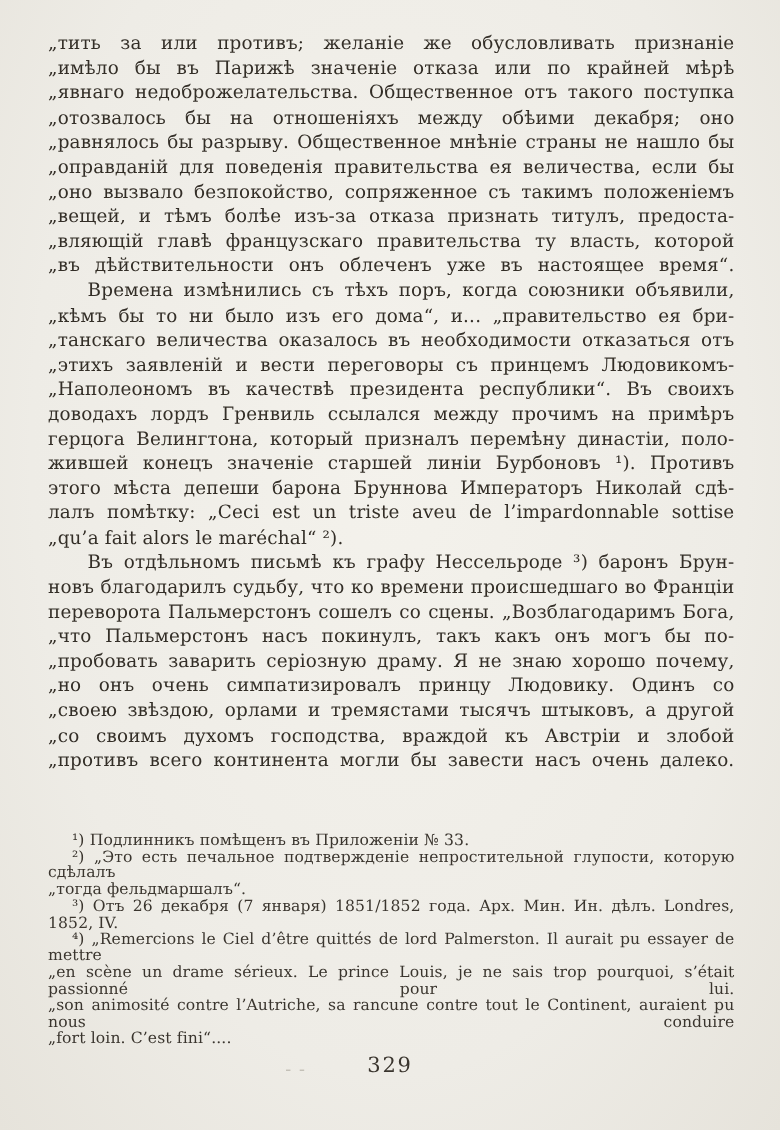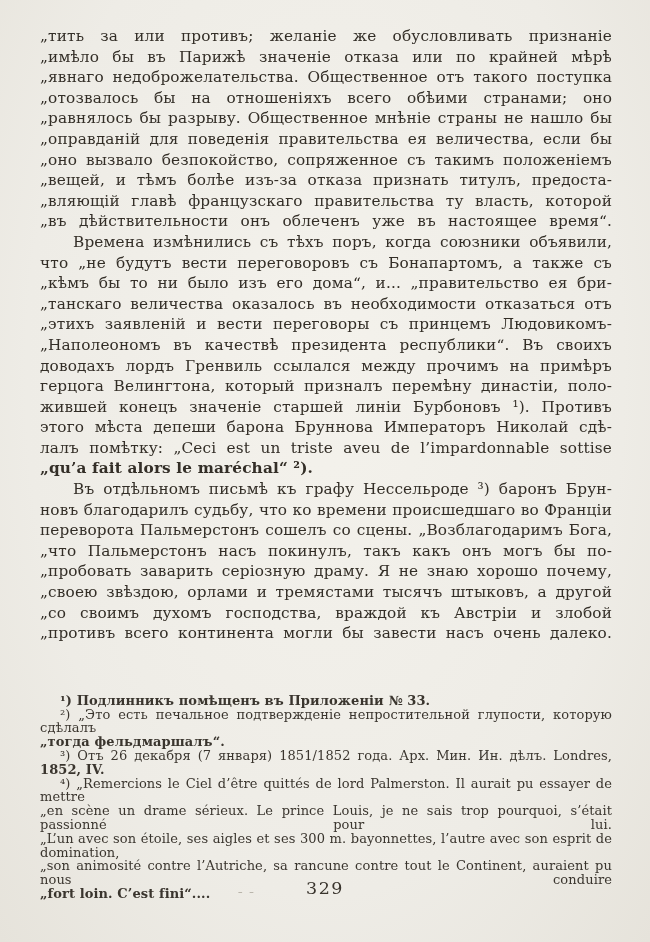--- a/index.html
+++ b/index.html
@@ -21,21 +21,21 @@
     font-size: 15.3px;
     line-height: 20.6px;
     letter-spacing: 0.15px;
   }
   .line {
     text-align: justify;
     text-align-last: justify;
     text-justify: inter-word;
     white-space: normal;
   }
-  .line.endline { text-align-last: left; font-weight: bold; }
+  .line.endline { text-align-last: left; }
   .para .line.indent { text-indent: 33px; }
   .footnotes {
     margin-top: 50px;
     font-size: 13px;
     line-height: 13.8px;
     letter-spacing: 0.1px;
     color: #3a352e;
   }
   .footnote .line.indent { text-indent: 20px; }
   .footer {
@@ -60,48 +60,48 @@
 </head>
 <body>
 
 <div class="page">
 
   <div class="text-block">
     <div class="para">
         <div class="line">„тить за или противъ; желаніе же обусловливать признаніе</div>
         <div class="line">„имѣло бы въ Парижѣ значеніе отказа или по крайней мѣрѣ</div>
         <div class="line">„явнаго недоброжелательства. Общественное отъ такого поступка</div>
-        <div class="line">„отозвалось бы на отношеніяхъ всего обѣими странами; оно</div>
+        <div class="line">„отозвалось бы на отношеніяхъ между обѣими декабря; оно</div>
         <div class="line">„равнялось бы разрыву. Общественное мнѣніе страны не нашло бы</div>
         <div class="line">„оправданій для поведенія правительства ея величества, если бы</div>
         <div class="line">„оно вызвало безпокойство, сопряженное съ такимъ положеніемъ</div>
         <div class="line">„вещей, и тѣмъ болѣе изъ-за отказа признать титулъ, предоста-</div>
         <div class="line">„вляющій главѣ французскаго правительства ту власть, которой</div>
         <div class="line">„въ дѣйствительности онъ облеченъ уже въ настоящее время“.</div>
       </div>
     <div class="para">
         <div class="line indent">Времена измѣнились съ тѣхъ поръ, когда союзники объявили,</div>
-        <div class="line">что „не будутъ вести переговоровъ съ Бонапартомъ, а также съ</div>
         <div class="line">„кѣмъ бы то ни было изъ его дома“, и... „правительство ея бри-</div>
         <div class="line">„танскаго величества оказалось въ необходимости отказаться отъ</div>
         <div class="line">„этихъ заявленій и вести переговоры съ принцемъ Людовикомъ-</div>
         <div class="line">„Наполеономъ въ качествѣ президента республики“. Въ своихъ</div>
         <div class="line">доводахъ лордъ Гренвиль ссылался между прочимъ на примѣръ</div>
         <div class="line">герцога Велингтона, который призналъ перемѣну династіи, поло-</div>
         <div class="line">жившей конецъ значеніе старшей линіи Бурбоновъ ¹). Противъ</div>
         <div class="line">этого мѣста депеши барона Бруннова Императоръ Николай сдѣ-</div>
         <div class="line">лалъ помѣтку: „Ceci est un triste aveu de l’impardonnable sottise</div>
         <div class="line endline">„qu’a fait alors le maréchal“ ²).</div>
       </div>
     <div class="para">
         <div class="line indent">Въ отдѣльномъ письмѣ къ графу Нессельроде ³) баронъ Брун-</div>
         <div class="line">новъ благодарилъ судьбу, что ко времени происшедшаго во Франціи</div>
         <div class="line">переворота Пальмерстонъ сошелъ со сцены. „Возблагодаримъ Бога,</div>
         <div class="line">„что Пальмерстонъ насъ покинулъ, такъ какъ онъ могъ бы по-</div>
         <div class="line">„пробовать заварить серіозную драму. Я не знаю хорошо почему,</div>
+        <div class="line">„но онъ очень симпатизировалъ принцу Людовику. Одинъ со</div>
         <div class="line">„своею звѣздою, орлами и тремястами тысячъ штыковъ, а другой</div>
         <div class="line">„со своимъ духомъ господства, враждой къ Австріи и злобой</div>
         <div class="line">„противъ всего континента могли бы завести насъ очень далеко.</div>
       </div>
   </div>
 
   <div class="footnotes text-block-foot">
     <div class="footnote">
         <div class="line indent endline">¹) Подлинникъ помѣщенъ въ Приложеніи № 33.</div>
       </div>
@@ -109,21 +109,20 @@
         <div class="line indent">²) „Это есть печальное подтвержденіе непростительной глупости, которую сдѣлалъ</div>
         <div class="line endline">„тогда фельдмаршалъ“.</div>
       </div>
     <div class="footnote">
         <div class="line indent">³) Отъ 26 декабря (7 января) 1851/1852 года. Арх. Мин. Ин. дѣлъ. Londres,</div>
         <div class="line endline">1852, IV.</div>
       </div>
     <div class="footnote">
         <div class="line indent">⁴) „Remercions le Ciel d’être quittés de lord Palmerston. Il aurait pu essayer de mettre</div>
         <div class="line">„en scène un drame sérieux. Le prince Louis, je ne sais trop pourquoi, s’était passionné pour lui.</div>
-        <div class="line">„L’un avec son étoile, ses aigles et ses 300 m. bayonnettes, l’autre avec son esprit de domination,</div>
         <div class="line">„son animosité contre l’Autriche, sa rancune contre tout le Continent, auraient pu nous conduire</div>
         <div class="line endline">„fort loin. C’est fini“....</div>
       </div>
   </div>
 
   <div class="footer">
     <span class="artifact">– –</span>
     <span class="pagenum">329</span>
   </div>
 

